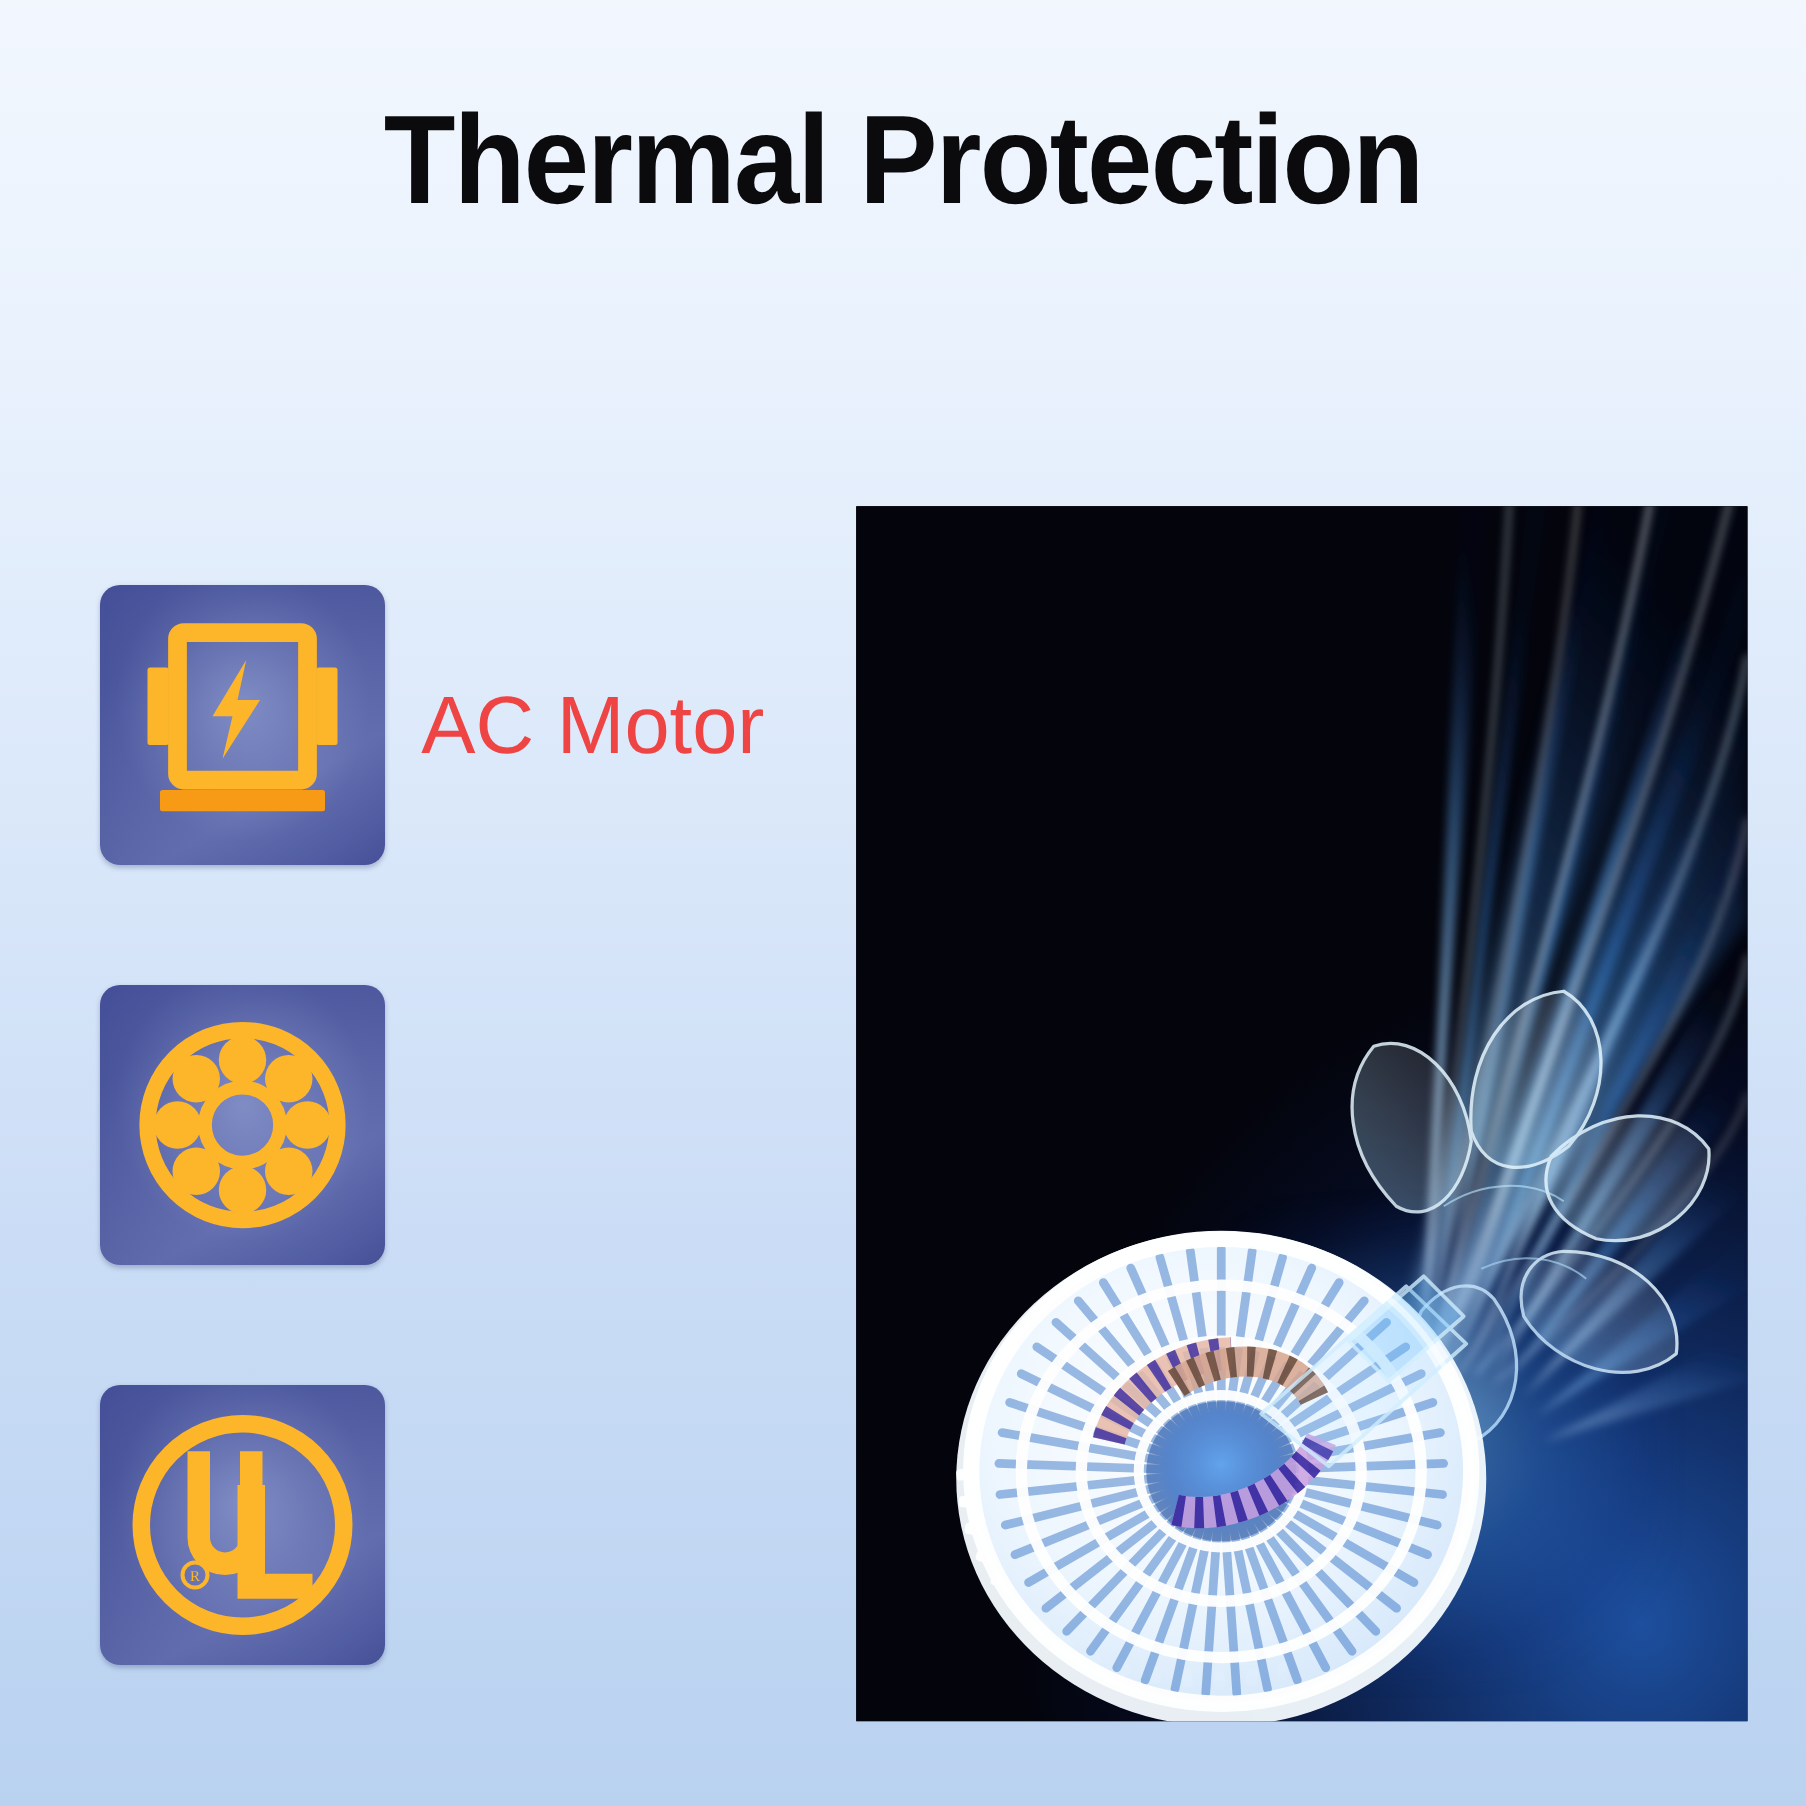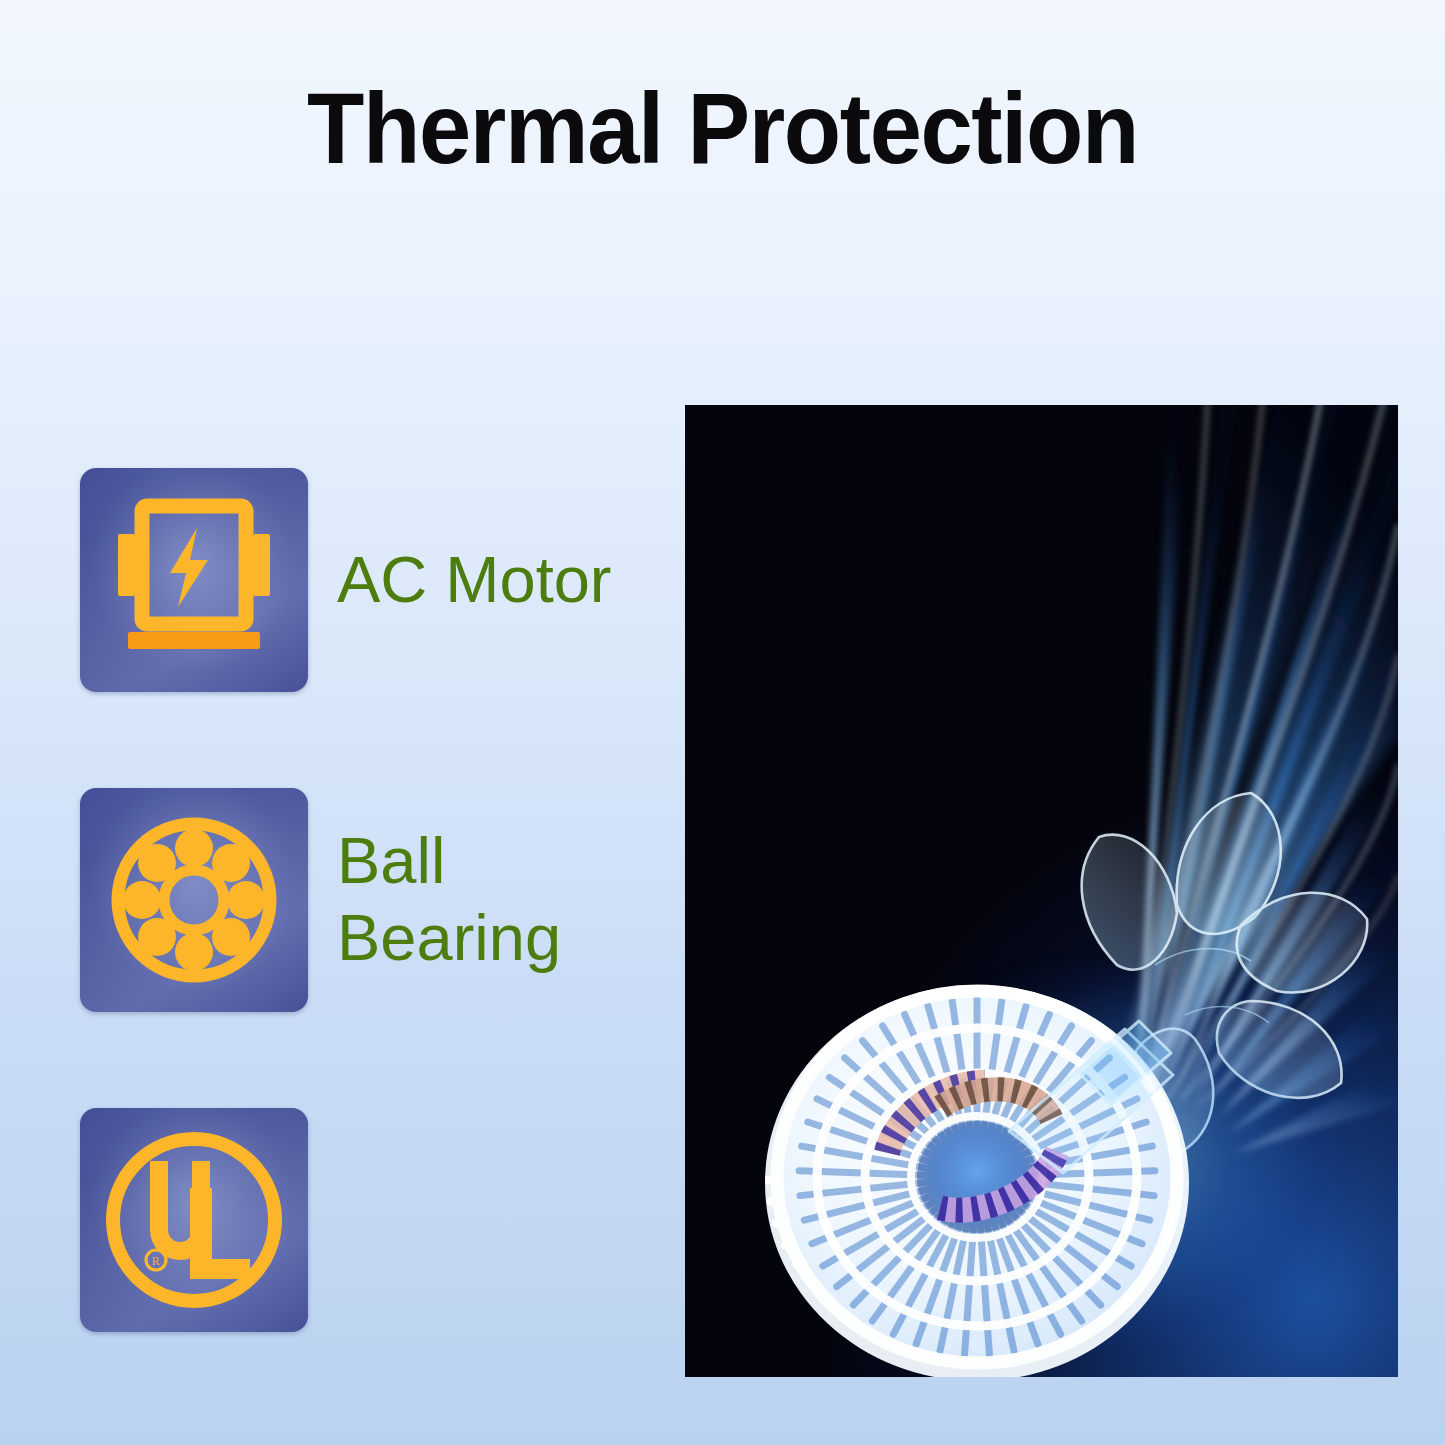--- a/index.html
+++ b/index.html
@@ -75,21 +75,21 @@
     width: 100%;
     height: 100%;
   }
 
   .feature-label {
     margin-left: 29px;
     font-family: "Liberation Sans", sans-serif;
     font-weight: 400;
     font-size: 65px;
     line-height: 1.18;
-    color: #4d7c0f;
+    color: #ef4444;
     white-space: pre-line;
   }
 
   
   .product-figure {
     position: absolute;
     left: 685px;
     top: 405px;
     width: 713px;
     height: 972px;
@@ -170,22 +170,20 @@
           <circle cx="151" cy="75" r="19"></circle>
           <circle cx="166" cy="112" r="19"></circle>
           <circle cx="151" cy="149" r="19"></circle>
           <circle cx="114" cy="164" r="19"></circle>
           <circle cx="77" cy="149" r="19"></circle>
           <circle cx="62" cy="112" r="19"></circle>
           <circle cx="77" cy="75" r="19"></circle>
         </g>
       </svg>
     </div>
-    <div class="feature-label">Ball
-Bearing</div>
   </div>
 
   <div class="feature-row">
     <div class="icon-tile">
       <svg viewBox="0 0 228 224" aria-hidden="true">
 
         <circle cx="114" cy="112" r="81" fill="none" stroke="#FDB52A" stroke-width="14"></circle>
 
         <path d="M70 53 L70 122 A30 30 0 0 0 130 122 L130 53 L112 53 L112 122 A12 12 0 0 1 88 122 L88 53 Z" fill="#FDB52A"></path>
 

